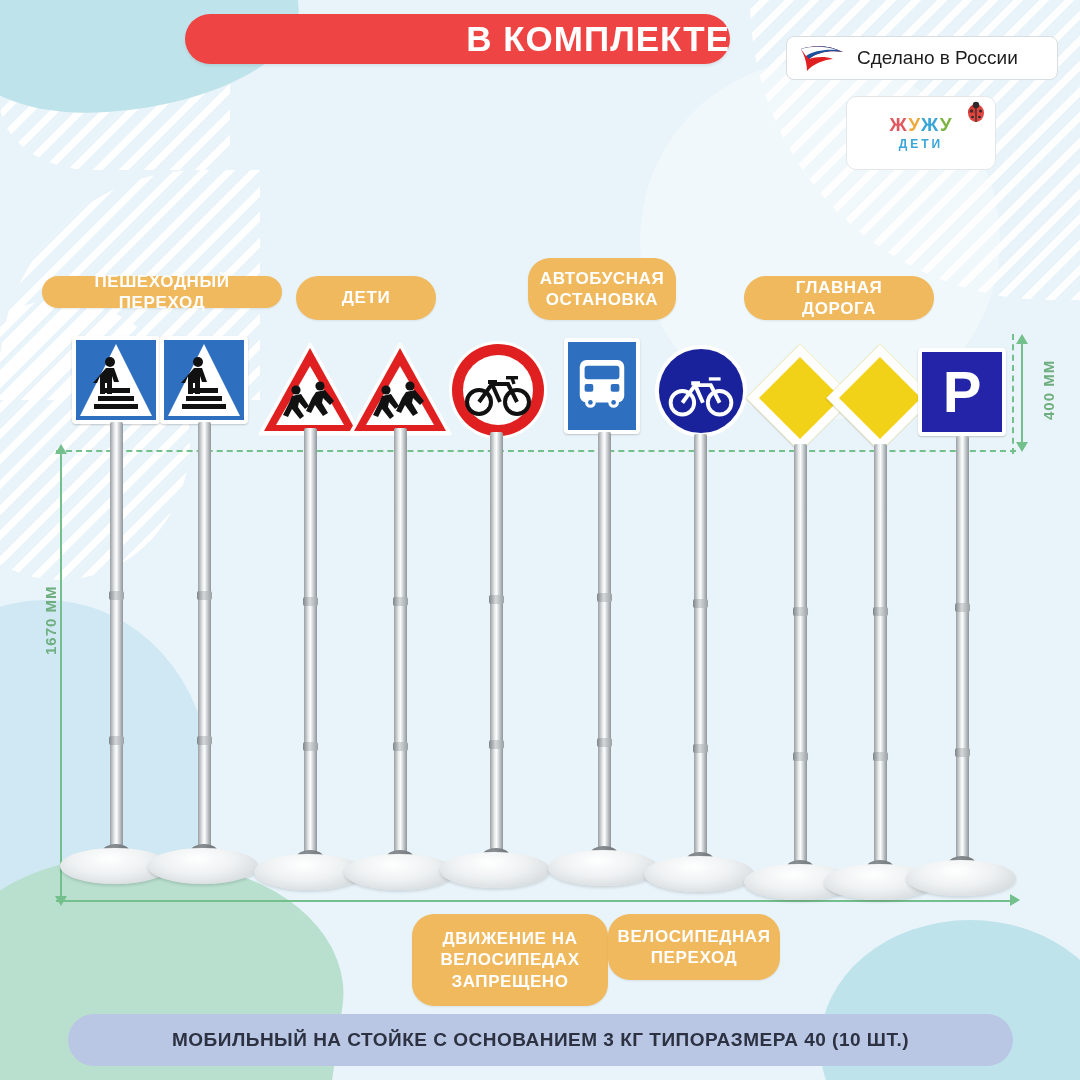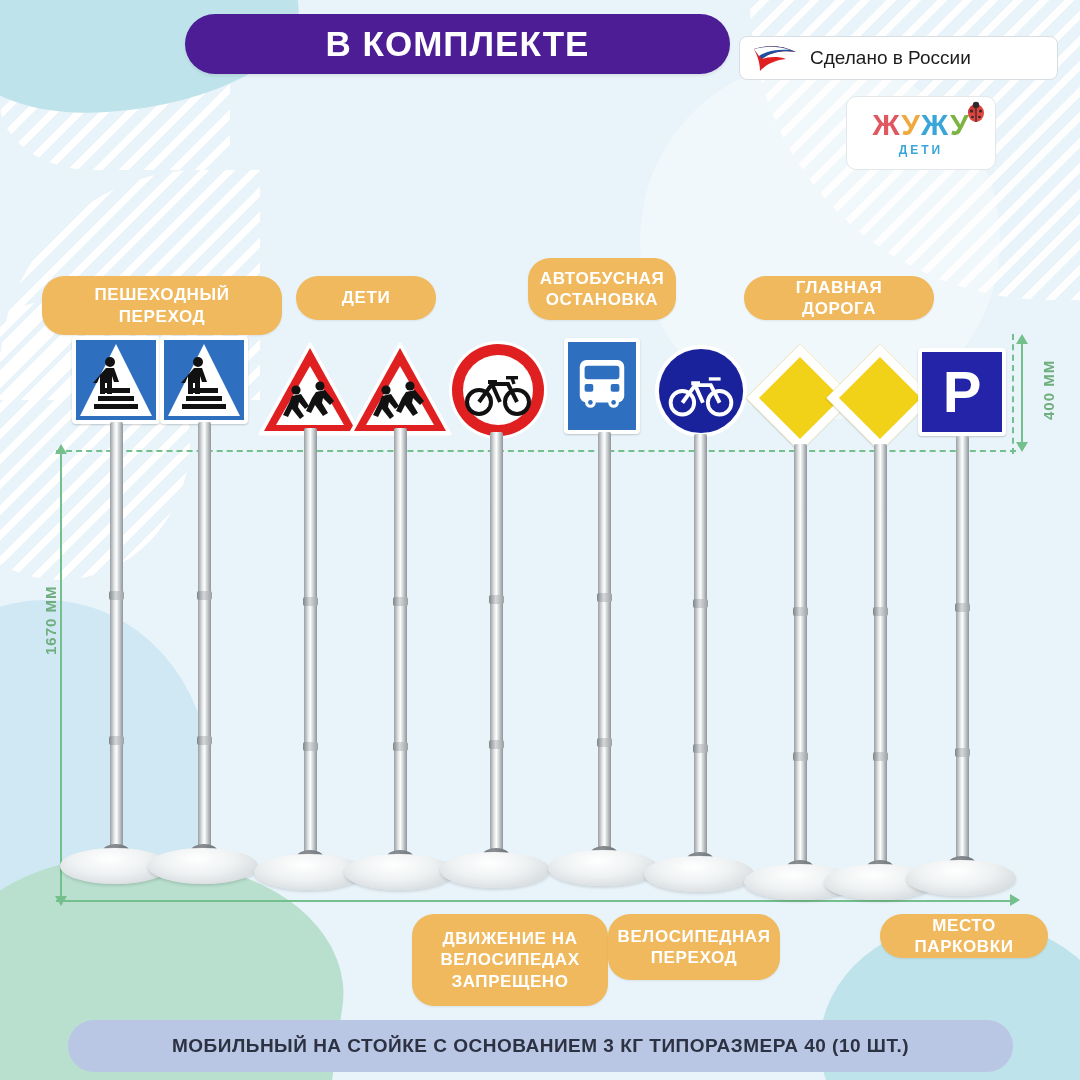--- a/index.html
+++ b/index.html
@@ -52,30 +52,30 @@
     background:repeating-linear-gradient(-45deg,#ffffff 0 7px,rgba(255,255,255,0) 7px 18px);
     border-top-left-radius:200px;
   }
   .bg-teal-br{
     right:-40px;bottom:-90px;width:300px;height:250px;
     background:#bfe3ea;border-radius:50%;
   }
 
   
   .title-pill{
-    position:absolute;left:185px;top:14px;width:545px;height:60px;
-    background:#4c1d95;border-radius:34px;
-    display:flex;align-items:center;justify-content:center;
+    position:absolute;left:185px;top:14px;width:545px;height:50px;
+    background:#ef4444;border-radius:34px;
+    display:flex;align-items:center;justify-content:flex-end;
     box-shadow:0 2px 3px rgba(0,0,0,.08);
   }
   .title-pill span{
     color:#fff;font-size:35px;font-weight:bold;letter-spacing:1px;
   }
   .made-in-russia{
-    position:absolute;right:22px;top:36px;width:319px;height:44px;
+    position:absolute;right:22px;top:36px;width:272px;height:44px;
     background:#fff;border:1px solid #d8dde2;border-radius:8px;
     display:flex;align-items:center;gap:10px;padding:0 12px;
     box-sizing:border-box;
   }
   .made-in-russia .mir-text{font-size:19px;color:#1d1d1d;}
   .flag-swoosh{width:48px;height:30px;position:relative;flex:0 0 auto;}
 
   .green-banner{
     position:absolute;left:0;top:110px;width:640px;height:64px;
     background:#8cc180;border-radius:0 32px 32px 0;
@@ -88,21 +88,21 @@
     position:absolute;left:613px;top:115px;width:104px;height:104px;border-radius:50%;
     background:#cfdcb4;display:flex;align-items:center;justify-content:center;
   }
   .qty-circle span{color:#fff;font-size:29px;font-weight:bold;}
 
   .brand-box{
     position:absolute;right:84px;top:96px;width:148px;height:72px;
     background:#fff;border-radius:10px;border:1px solid #e3e7ea;
     display:flex;flex-direction:column;align-items:center;justify-content:center;
   }
-  .brand-word{font-size:30px;font-weight:bold;letter-spacing:1px;line-height:1;}
+  .brand-word{font-size:19px;font-weight:bold;letter-spacing:1px;line-height:1;}
   .brand-word .c1{color:#e0575f}.brand-word .c2{color:#f0a93c}
   .brand-word .c3{color:#3aa6d8}.brand-word .c4{color:#7cb342}
   .brand-sub{font-size:12px;color:#3aa6d8;letter-spacing:3px;margin-top:3px;font-weight:bold;}
   .ladybug{position:absolute;right:8px;top:4px;width:22px;height:22px;}
 
   
   .tag{
     position:absolute;background:#f0b95e;border-radius:22px;color:#fff;
     font-size:17px;font-weight:bold;letter-spacing:.6px;text-align:center;
     display:flex;align-items:center;justify-content:center;padding:8px 14px;
@@ -155,21 +155,21 @@
   }
   .park-sign{
     width:88px;height:88px;background:#2424a8;border:4px solid #fff;border-radius:4px;
     box-sizing:border-box;display:flex;align-items:center;justify-content:center;
     box-shadow:0 1px 2px rgba(0,0,0,.2);
   }
   .park-sign span{color:#fff;font-size:58px;font-weight:bold;line-height:1;font-family:"Liberation Sans",sans-serif;}
 
   
   .footer{
-    position:absolute;left:68px;bottom:8px;width:945px;height:52px;
+    position:absolute;left:68px;bottom:14px;width:945px;height:52px;
     background:#b9c6e4;border-radius:26px;display:flex;align-items:center;justify-content:center;
   }
   .footer span{color:#2c3242;font-size:19px;font-weight:bold;letter-spacing:.5px;}
 </style>
 </head>
 <body>
 
 <div id="stage">
 
   <div class="bg-shape bg-teal-top"></div>
@@ -211,41 +211,38 @@
         <circle cx="7.5" cy="16" r="1.3" fill="#2b2b2b"></circle>
         <circle cx="14.5" cy="16" r="1.3" fill="#2b2b2b"></circle>
       </svg>
     </span>
     <div class="brand-word">
       <span class="c1">Ж</span><span class="c2">У</span><span class="c3">Ж</span><span class="c4">У</span>
     </div>
     <div class="brand-sub">ДЕТИ</div>
   </div>
 
-  <div class="tag" style="left:42px;top:276px;width:240px;height:59px;">
+  <div class="tag" style="left:42px;top:276px;width:240px;height:32px;">
     <span>ПЕШЕХОДНЫЙ ПЕРЕХОД</span>
   </div>
   <div class="tag" style="left:296px;top:276px;width:140px;height:44px;">
     <span>ДЕТИ</span>
   </div>
   <div class="tag" style="left:528px;top:258px;width:148px;height:62px;">
     <span>АВТОБУСНАЯ ОСТАНОВКА</span>
   </div>
   <div class="tag" style="left:744px;top:276px;width:190px;height:44px;">
     <span>ГЛАВНАЯ ДОРОГА</span>
   </div>
 
   <div class="tag" style="left:412px;top:914px;width:196px;height:92px;justify-content:flex-end;">
     <span>ДВИЖЕНИЕ НА ВЕЛОСИПЕДАХ ЗАПРЕЩЕНО</span>
   </div>
   <div class="tag" style="left:608px;top:914px;width:172px;height:66px;">
     <span>ВЕЛОСИПЕДНАЯ ПЕРЕХОД</span>
-  </div>
-  <div class="tag" style="left:880px;top:914px;width:168px;height:44px;">
-    <span>МЕСТО ПАРКОВКИ</span>
   </div>
 
   <div class="dashline-h" style="position:absolute;left:56px;top:450px;width:960px;"></div>
   <div class="dashline-h" style="position:absolute;left:56px;top:900px;width:960px;"></div>
   <div class="dashline-v" style="position:absolute;left:1012px;top:334px;height:120px;"></div>
 
   <div class="arrow-v" style="left:60px;top:452px;height:446px;"></div>
   <div class="arrow-head" style="left:55px;top:444px;border-left:6px solid transparent;border-right:6px solid transparent;border-bottom:10px solid #74c08c;"></div>
   <div class="arrow-head" style="left:55px;top:896px;border-left:6px solid transparent;border-right:6px solid transparent;border-top:10px solid #74c08c;"></div>
   <div class="dim-text dim-vert" style="left:42px;top:655px;">1670 ММ</div>

